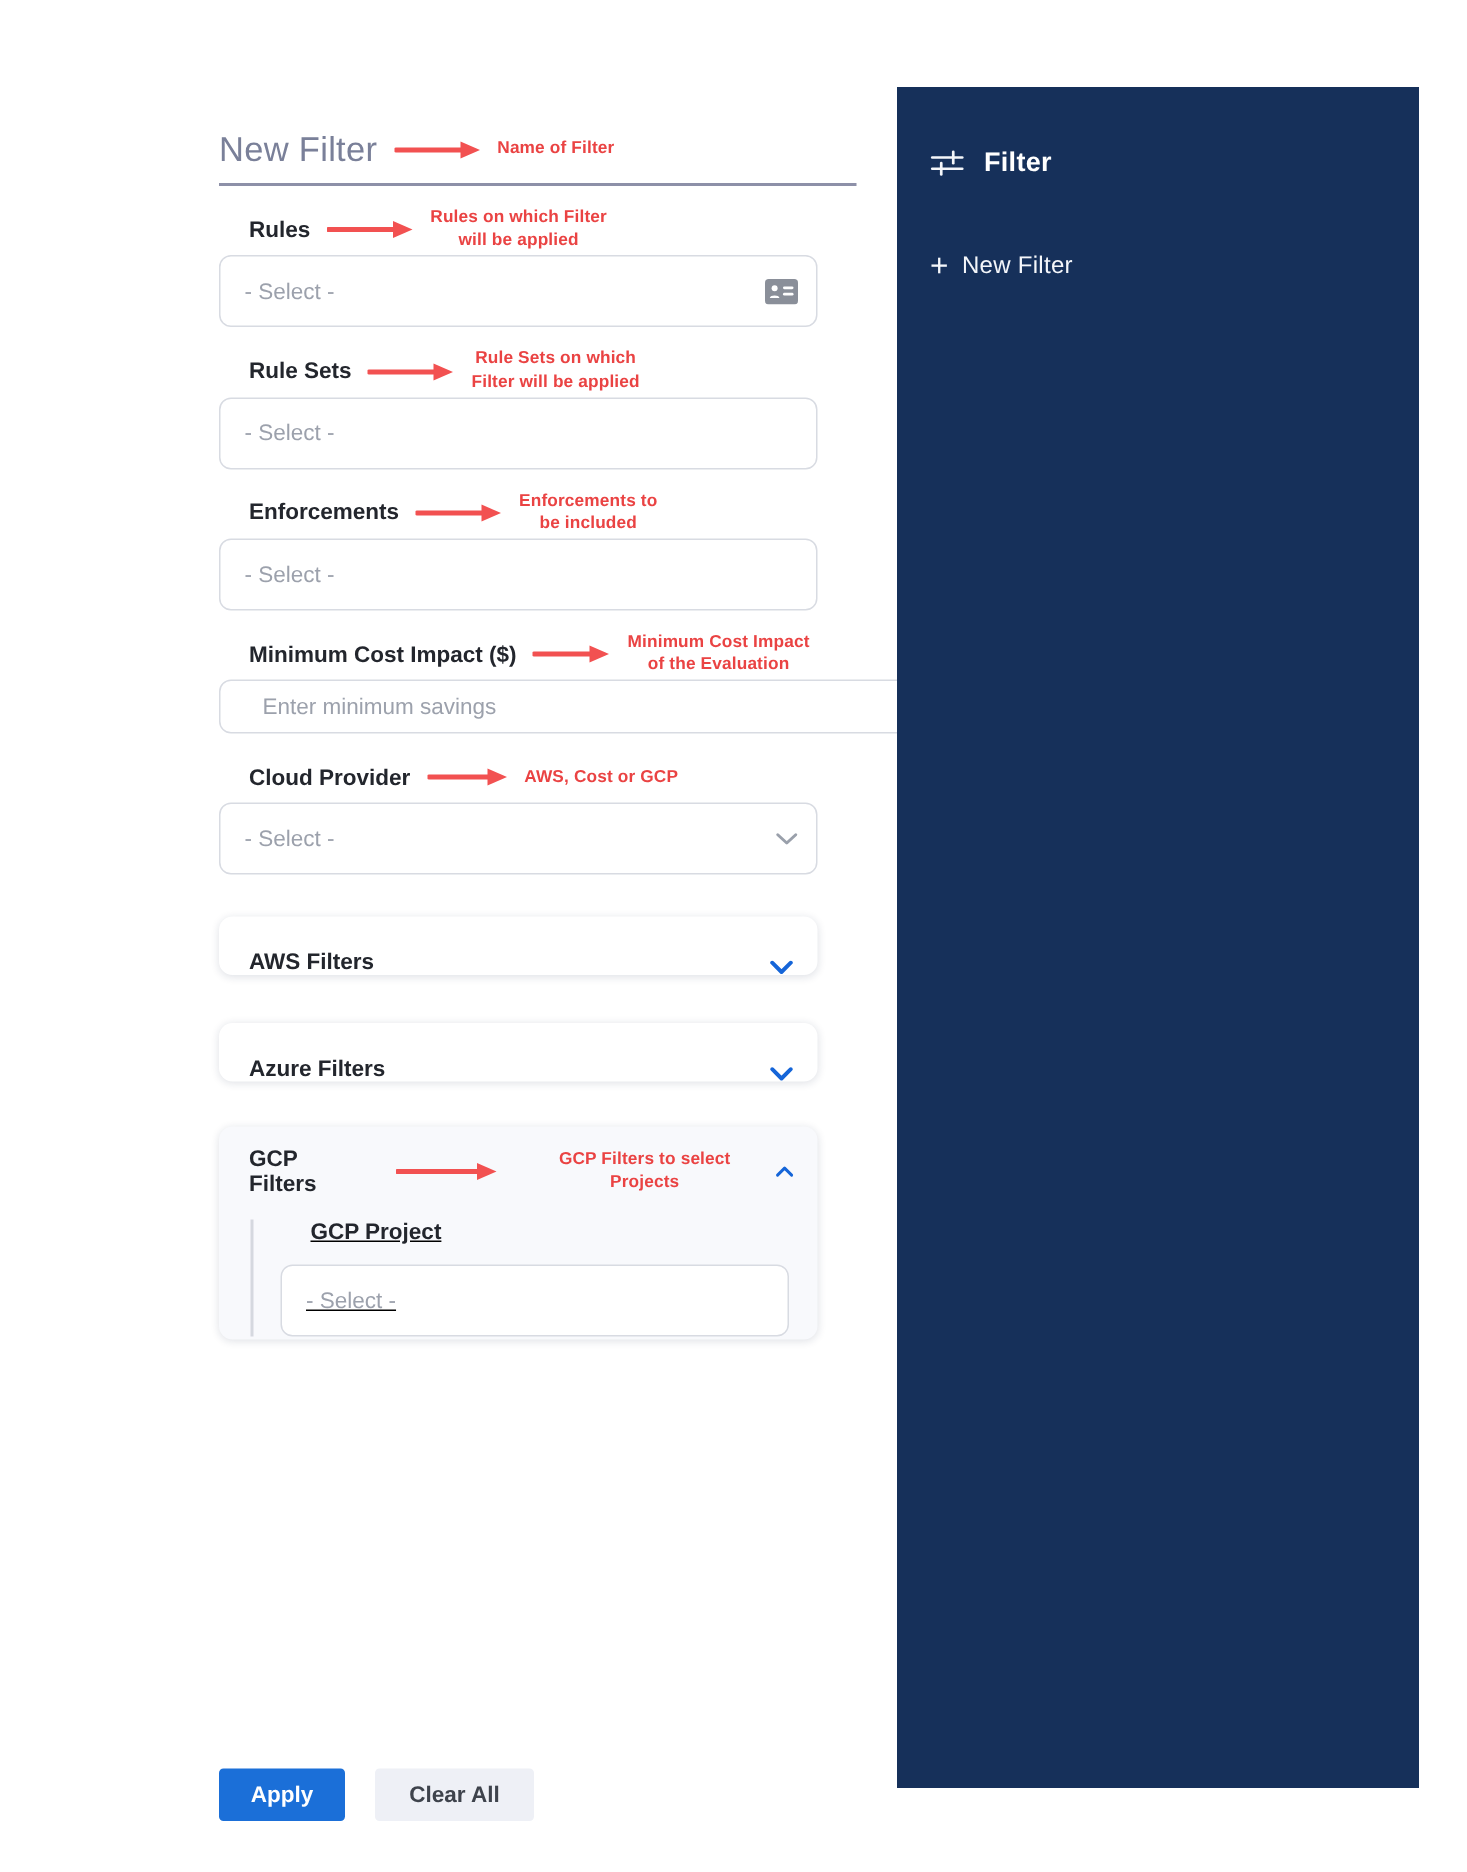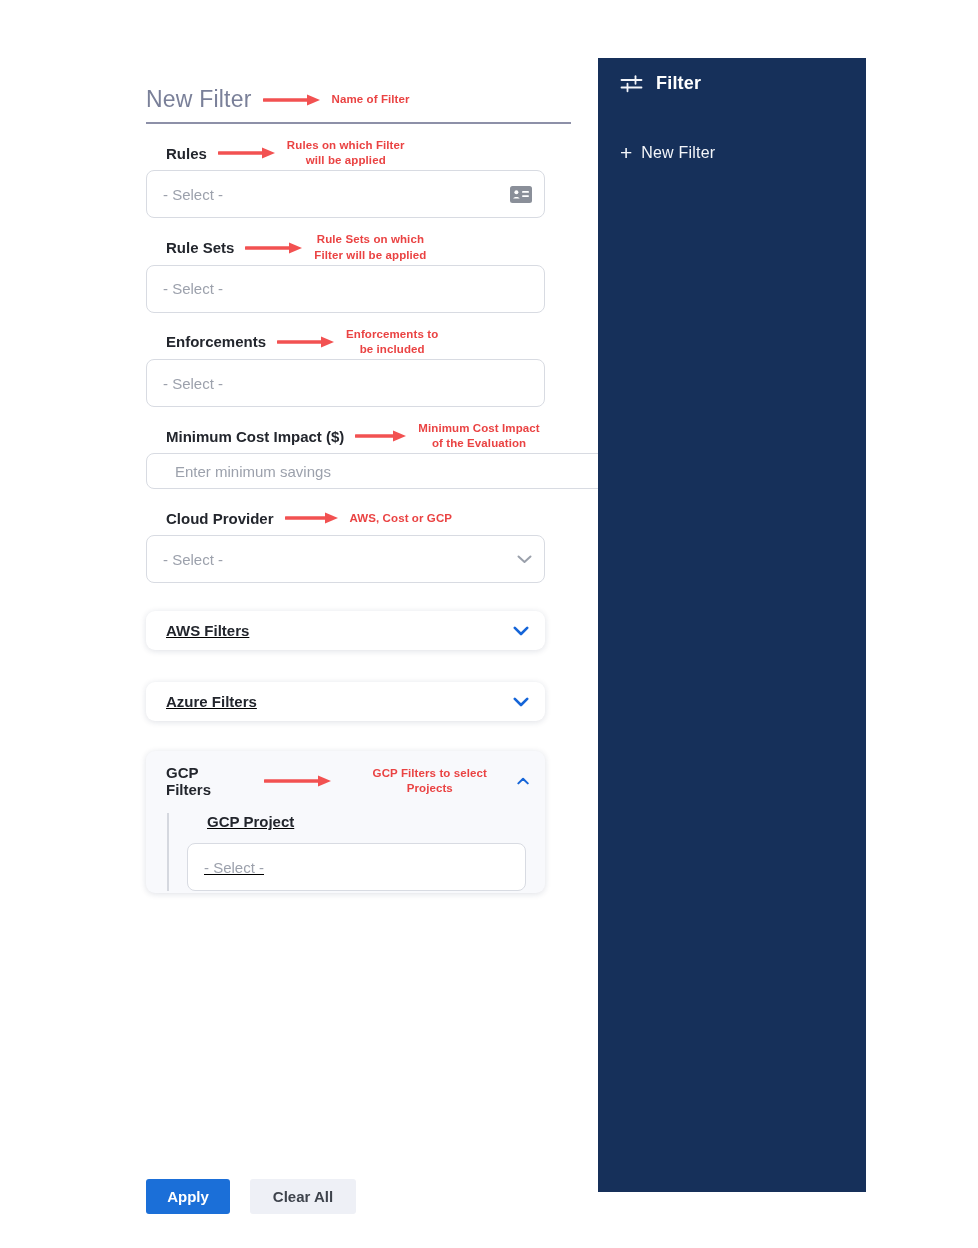--- a/index.html
+++ b/index.html
@@ -45,22 +45,22 @@
     font-family:"Liberation Sans","DejaVu Sans",sans-serif;
   }
   .text-input::placeholder{color:#9CA1AC;opacity:1;}
 
   
   .card{
     box-sizing:border-box;width:399px;border-radius:9px;background:#fff;
     box-shadow:0 1px 6px rgba(22,35,70,.14);
   }
   .section{
-    height:39px;display:flex;align-items:center;
-    padding:0 16px 0 20px;cursor:pointer;text-decoration:underline;
+    height:39px;display:flex;align-items:flex-end;
+    padding:0 16px 0 20px;cursor:pointer;
   }
   .section.aws{margin-top:28px;}
   .section.azure{margin-top:32px;}
   .slabel{font-size:15px;font-weight:700;color:#23262D;}
   .ml-auto{margin-left:auto;}
 
   .gcp{margin-top:30px;background:#F8F9FC;padding:13px 16px 18px 20px;height:142px;}
   .gcp-header{display:flex;align-items:center;cursor:pointer;gap:25px;}
   .gcp-body{
     margin-top:15px;margin-left:1px;padding-left:18px;
@@ -75,23 +75,23 @@
   button{
     font-family:"Liberation Sans","DejaVu Sans",sans-serif;
     font-size:15px;font-weight:700;border:none;border-radius:3px;
     height:35px;cursor:pointer;
   }
   .btn-apply{background:#1B6FD8;color:#fff;width:84px;}
   .btn-clear{background:#EEF0F6;color:#3E434C;width:106px;margin-left:20px;}
 
   
   .sidebar{
-    position:absolute;left:598px;top:58px;width:268px;height:1134px;
+    position:absolute;left:598px;top:58px;width:348px;height:1134px;
     background:#16305A;color:#fff;box-sizing:border-box;
-    padding:15px 20px 0 22px;
+    padding:40px 20px 0 22px;
   }
   .sb-header{display:flex;align-items:center;}
   .sb-title{font-size:18px;font-weight:700;margin-left:13px;letter-spacing:.2px;}
   .sb-item{display:flex;align-items:center;margin-top:48px;cursor:pointer;}
   .plus{font-size:21px;font-weight:400;line-height:1;margin-right:9px;color:#F4F6FA;}
   .sb-item-label{font-size:16px;color:#F4F6FA;letter-spacing:.2px;}
 </style>
 </head>
 <body>
 

